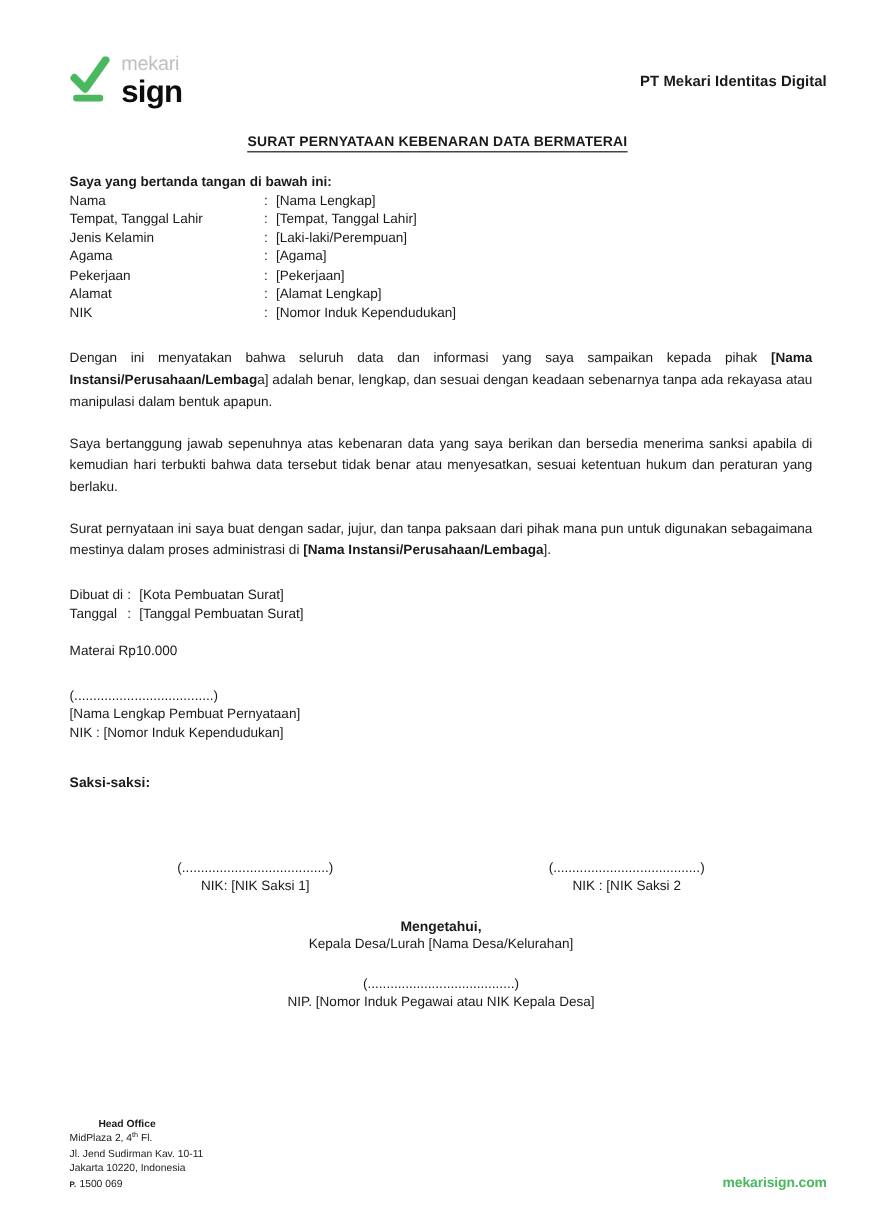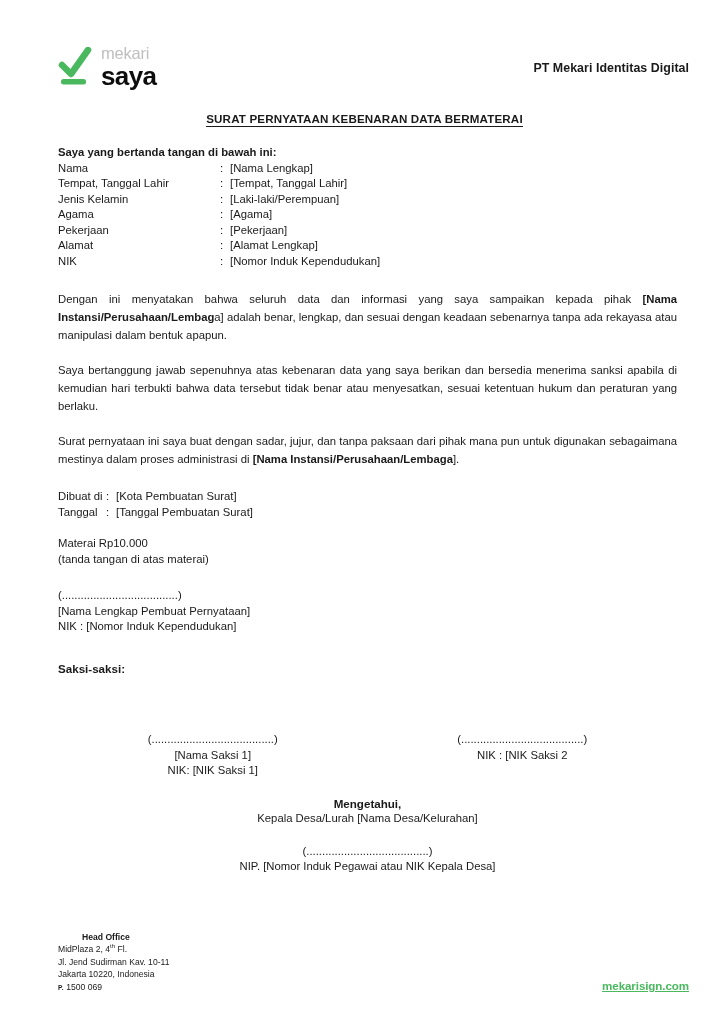--- a/index.html
+++ b/index.html
@@ -191,37 +191,36 @@
     font-size: 6.6px;
     font-weight: 700;
     letter-spacing: 0.2px;
   }
   .footer-site {
     color: #49b85e;
     font-size: 11.6px;
     font-weight: 700;
     letter-spacing: -0.1px;
     padding-bottom: 2px;
-    text-decoration: underline;
   }
 </style>
 </head>
 <body>
 
 <div class="page">
 
   <div class="header">
     <div class="logo">
       <svg class="logo-mark" viewBox="0 0 34 40">
         <path d="M4 18 L13 27 L30 3" fill="none" stroke="#49b85e" stroke-width="6.5" stroke-linecap="round" stroke-linejoin="round"></path>
         <rect x="3" y="32" width="25" height="5.5" rx="2.5" fill="#49b85e"></rect>
       </svg>
       <span class="logo-words">
         <span class="logo-mekari">mekari</span>
-        <span class="logo-sign">saya</span>
+        <span class="logo-sign">sign</span>
       </span>
     </div>
     <div class="company-name">PT Mekari Identitas Digital</div>
   </div>
 
   <div class="doc-title">
     <span>SURAT PERNYATAAN KEBENARAN DATA BERMATERAI</span>
   </div>
 
   <div class="body-area">
@@ -293,39 +292,37 @@
           <td class="k">Tanggal</td>
           <td class="s">:</td>
           <td>[Tanggal Pembuatan Surat]</td>
         </tr>
       </tbody>
     </table>
 
     <div class="gap-16"></div>
 
     <div class="line">Materai Rp10.000</div>
-    <div class="line">(tanda tangan di atas materai)</div>
 
     <div class="gap-21"></div>
 
     <div class="line">(.....................................)</div>
     <div class="line">[Nama Lengkap Pembuat Pernyataan]</div>
     <div class="line">NIK : [Nomor Induk Kependudukan]</div>
 
     <div class="gap-26"></div>
 
     <div class="saksi-head">Saksi-saksi:</div>
 
     <div class="gap-30"></div>
     <div class="gap-26"></div>
 
     <div class="witness-row">
       <div class="witness-col">
         <div class="dots">(.......................................)</div>
-        <div>[Nama Saksi 1]</div>
         <div>NIK: [NIK Saksi 1]</div>
       </div>
       <div class="witness-col">
         <div class="dots">(.......................................)</div>
         <div>NIK : [NIK Saksi 2</div>
       </div>
     </div>
 
     <div class="gap-17"></div>
 

